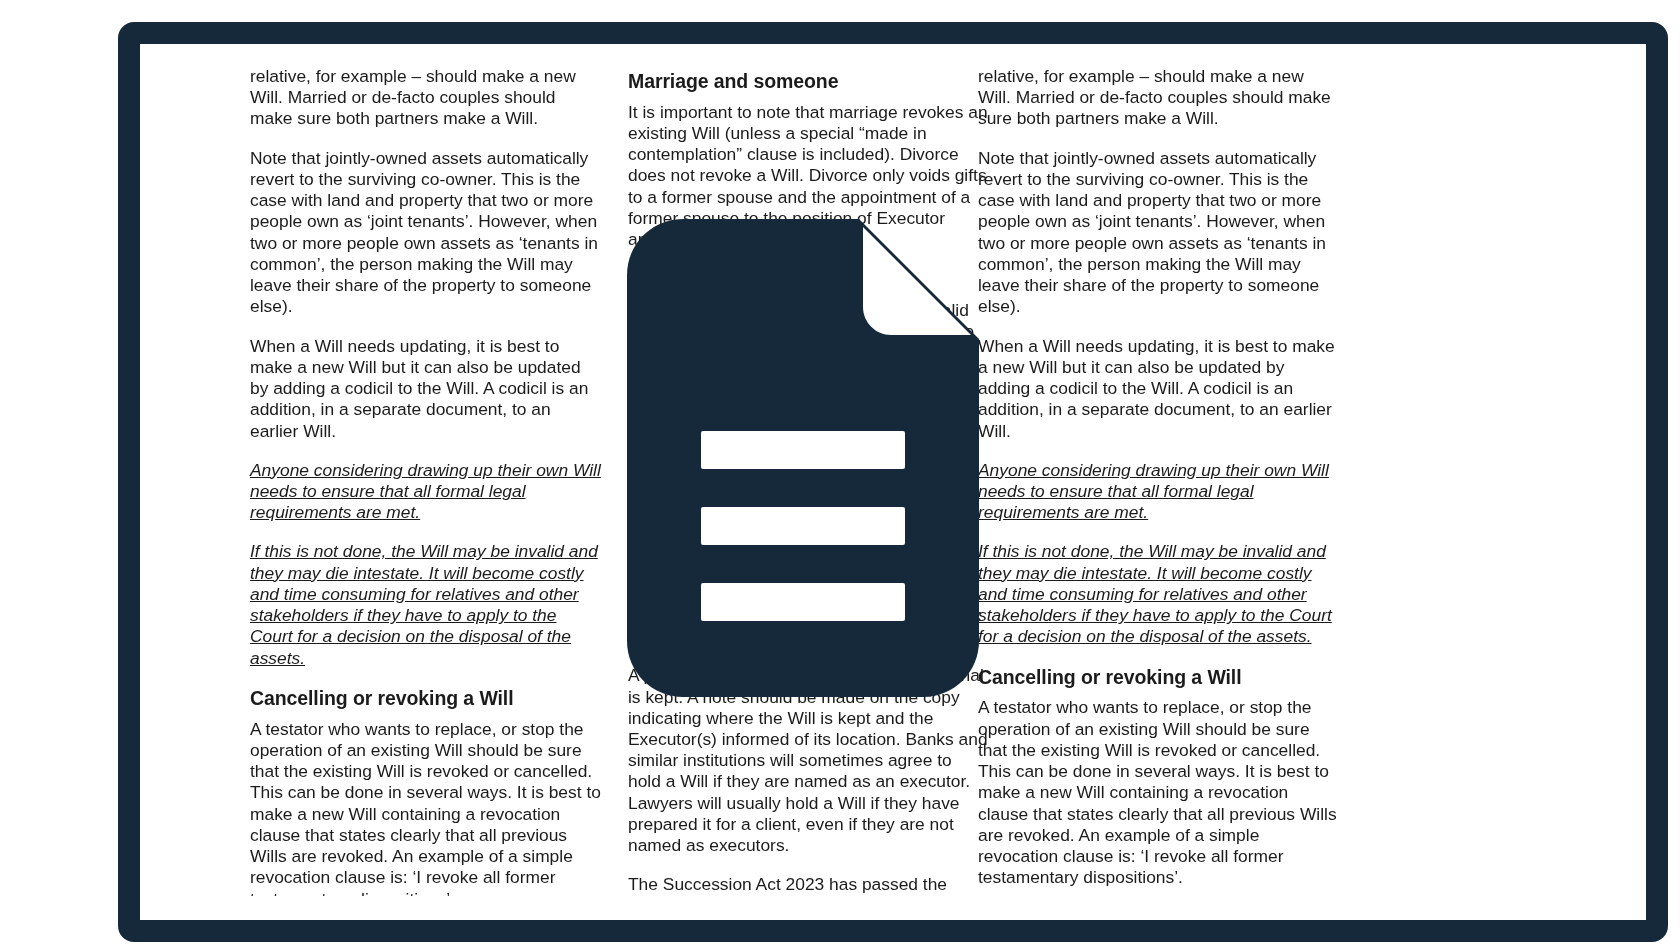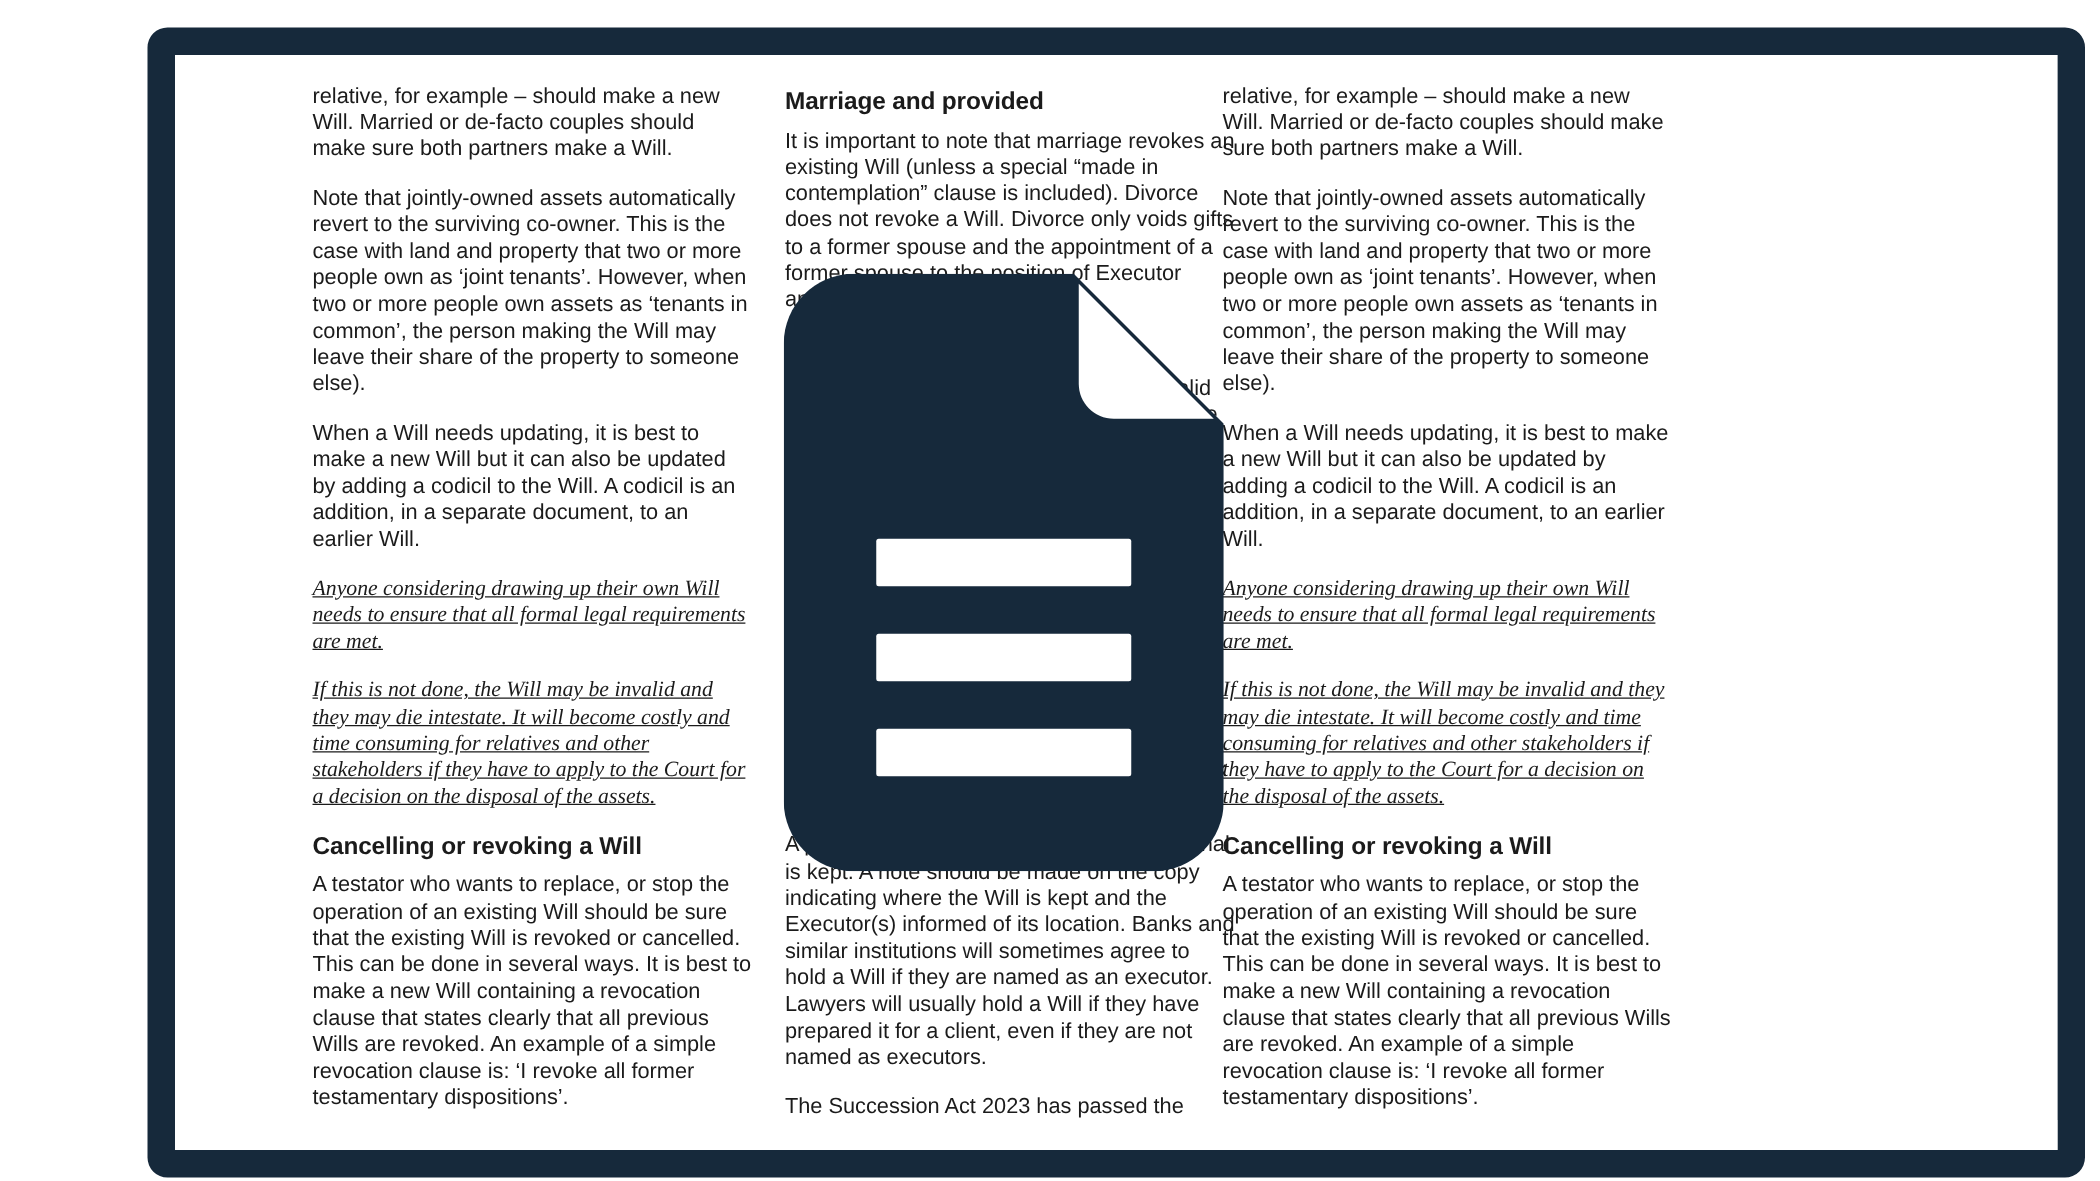--- a/index.html
+++ b/index.html
@@ -69,21 +69,20 @@
   .col h3 {
     margin: 4px 0 8px 0;
     font-size: 19.5px;
     font-weight: bold;
     letter-spacing: -0.1px;
   }
 
   .col .em-underline {
     font-style: italic;
     text-decoration: underline;
-    font-family: Liberation Serif, serif;
   }
 
   
   .file-icon {
     position: absolute;
     left: 487px;
     top: 175px;
     width: 352px;
     height: 478px;
   }
@@ -115,21 +114,21 @@
           <p>Note that jointly-owned assets automatically revert to the surviving co-owner. This is the case with land and property that two or more people own as ‘joint tenants’. However, when two or more people own assets as ‘tenants in common’, the person making the Will may leave their share of the property to someone else).</p>
           <p>When a Will needs updating, it is best to make a new Will but it can also be updated by adding a codicil to the Will. A codicil is an addition, in a separate document, to an earlier Will.</p>
           <p class="em-underline">Anyone considering drawing up their own Will needs to ensure that all formal legal requirements are met.</p>
           <p class="em-underline">If this is not done, the Will may be invalid and they may die intestate. It will become costly and time consuming for relatives and other stakeholders if they have to apply to the Court for a decision on the disposal of the assets.</p>
           <h3>Cancelling or revoking a Will</h3>
           <p>A testator who wants to replace, or stop the operation of an existing Will should be sure that the existing Will is revoked or cancelled. This can be done in several ways. It is best to make a new Will containing a revocation clause that states clearly that all previous Wills are revoked. An example of a simple revocation clause is: ‘I revoke all former testamentary dispositions’.</p>
           <p>A later Will may revoke an earlier Will by implication, that is, when the terms of the later Will contradict the terms of the earlier Will. A Will can be revoked by tearing it up or otherwise destroying it, provided it is with the intention of</p>
         </div>
 
         <div class="col c2">
-          <h3>Marriage and provided</h3>
+          <h3>Marriage and someone</h3>
           <p>It is important to note that marriage revokes an existing Will (unless a special “made in contemplation” clause is included).  Divorce does not revoke a Will.  Divorce only voids gifts to a former spouse and the appointment of a former spouse to the position of Executor and/or trustee.</p>
           <h3>Wills made overseas</h3>
           <p>Generally, a Will made overseas that is valid according to the law of the country where the Will was made, is acceptable in South Australia, even if it is not valid according to South Australian law. A Will need not be in English in order to be accepted in South Australia, but if it is not in English, it must be translated and an affidavit of translation (written statement sworn under oath) must be filed with the Court (to be acceptable in any application for probate of the Will).</p>
           <h3>Where to keep a Will</h3>
           <p>Keep the original, signed copy in a safe place. DO NOT attach anything to or make any mark on the original Will.</p>
           <p>A photocopy should be kept where the original is kept. A note should be made on the copy indicating where the Will is kept and the Executor(s) informed of its location. Banks and similar institutions will sometimes agree to hold a Will if they are named as an executor. Lawyers will usually hold a Will if they have prepared it for a client, even if they are not named as executors.</p>
           <p>The Succession Act 2023 has passed the South Australian Parliament. When implemented, it will</p>
         </div>
 
         <div class="col c3">

